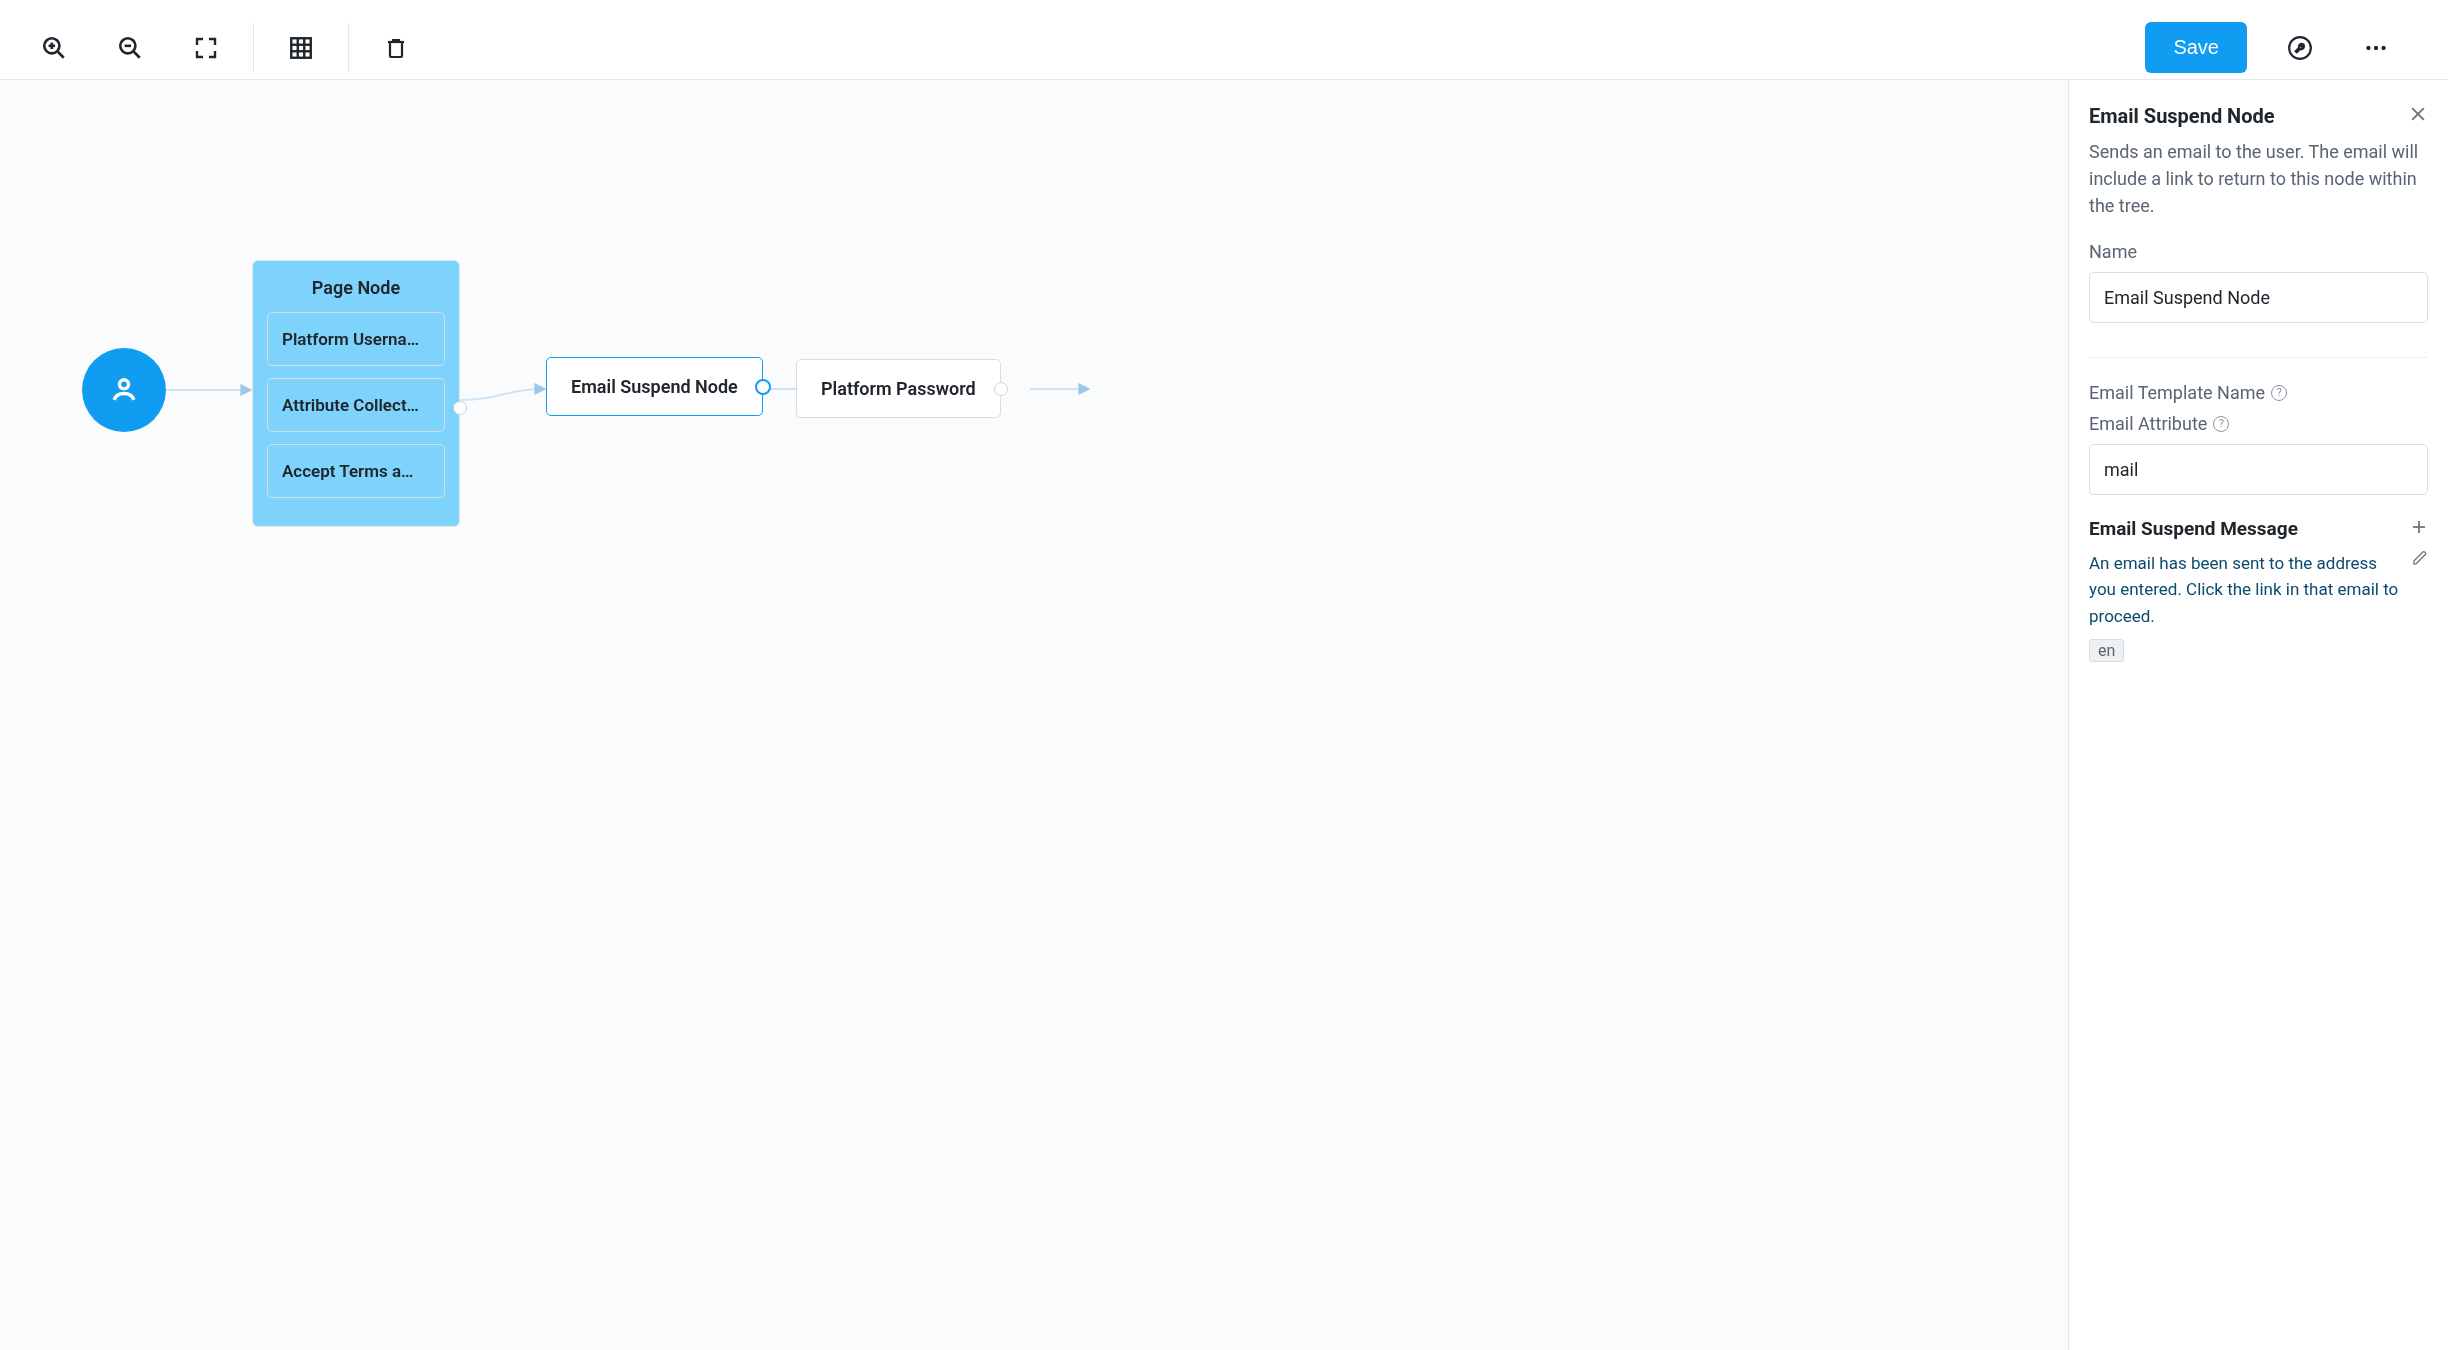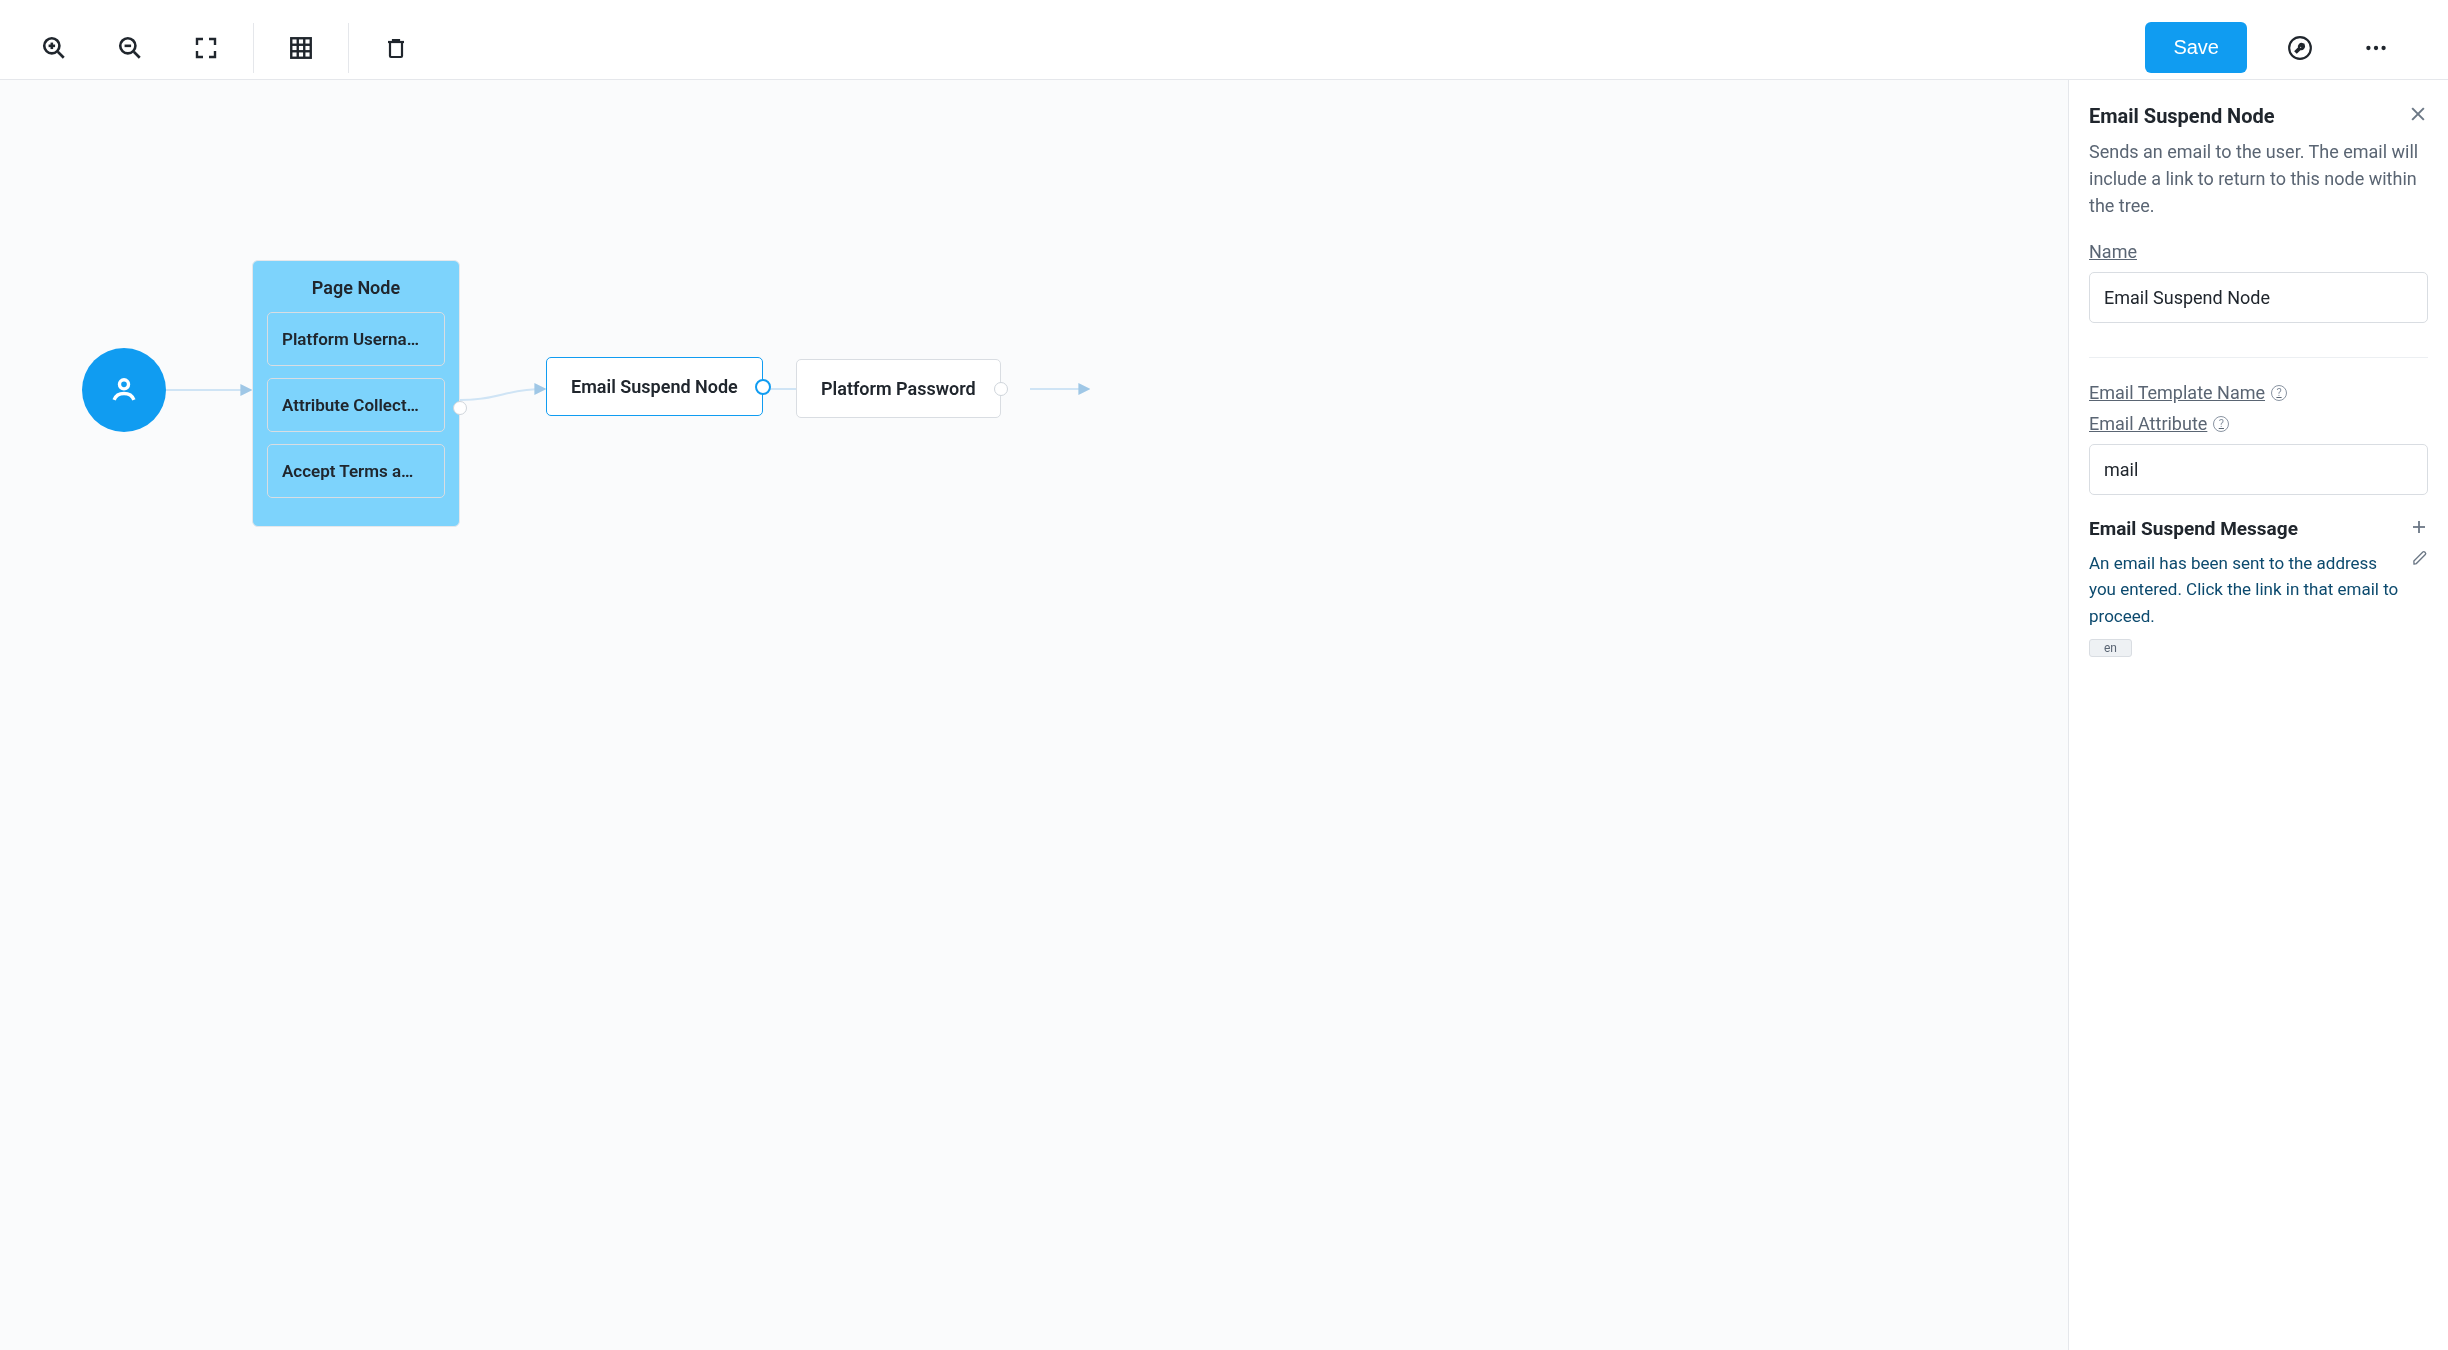--- a/index.html
+++ b/index.html
@@ -158,21 +158,21 @@
     border-left: 1px solid #e5e7eb;
     background: #fff;
     padding: 24px 20px 20px 20px;
     overflow: auto;
   }
   .panel-head { display: flex; align-items: center; justify-content: space-between; margin-bottom: 10px; }
   .panel-title { font-size: 20px; font-weight: 700; color: #20262d; }
   .panel-close { cursor: pointer; color: #6b7785; }
   .panel-desc { font-size: 18px; color: #5a6573; line-height: 1.5; margin-bottom: 22px; }
 
-  .field-label { font-size: 18px; color: #5a6573; margin-bottom: 10px; display: flex; align-items: center; gap: 6px; text-decoration: underline; }
+  .field-label { font-size: 18px; color: #5a6573; margin-bottom: 10px; display: flex; align-items: center; gap: 6px; }
   .help-icon {
     display: inline-flex;
     width: 16px; height: 16px;
     border: 1.5px solid #8a94a2;
     border-radius: 50%;
     align-items: center;
     justify-content: center;
     font-size: 11px;
     color: #8a94a2;
   }
@@ -186,21 +186,21 @@
     margin-bottom: 22px;
     font-family: inherit;
   }
   .hr { border: none; border-top: 1px solid #eceff2; margin: 12px 0 24px; }
 
   .section-head { display: flex; justify-content: space-between; align-items: center; margin-bottom: 10px; }
   .section-title { font-size: 19px; font-weight: 700; color: #20262d; }
   .add-btn { cursor: pointer; color: #6b7785; }
   .edit-btn { cursor: pointer; color: #6b7785; float: right; margin-left: 8px; }
   .msg-text { font-size: 17px; color: #0c4a6e; line-height: 1.55; }
-  .lang-tag { display: inline-block; background: #eef1f4; border: 1px solid #d9dde2; border-radius: 3px; padding: 1px 14px; font-size: 12px; color: #5a6573; margin-top: 10px; }
+  .lang-tag { display: inline-block; background: #eef1f4; border: 1px solid #d9dde2; border-radius: 3px; padding: 1px 8px; font-size: 16px; color: #5a6573; margin-top: 10px; }
 </style>
 </head>
 <body>
 
 <div class="toolbar">
   <button class="tool-btn">
     <svg width="26" height="26" viewBox="0 0 24 24" fill="none" stroke="currentColor" stroke-width="2.4">
         <circle cx="10" cy="10" r="7"></circle>
         <line x1="15.5" y1="15.5" x2="21" y2="21"></line>
         <line x1="7" y1="10" x2="13" y2="10"></line>

